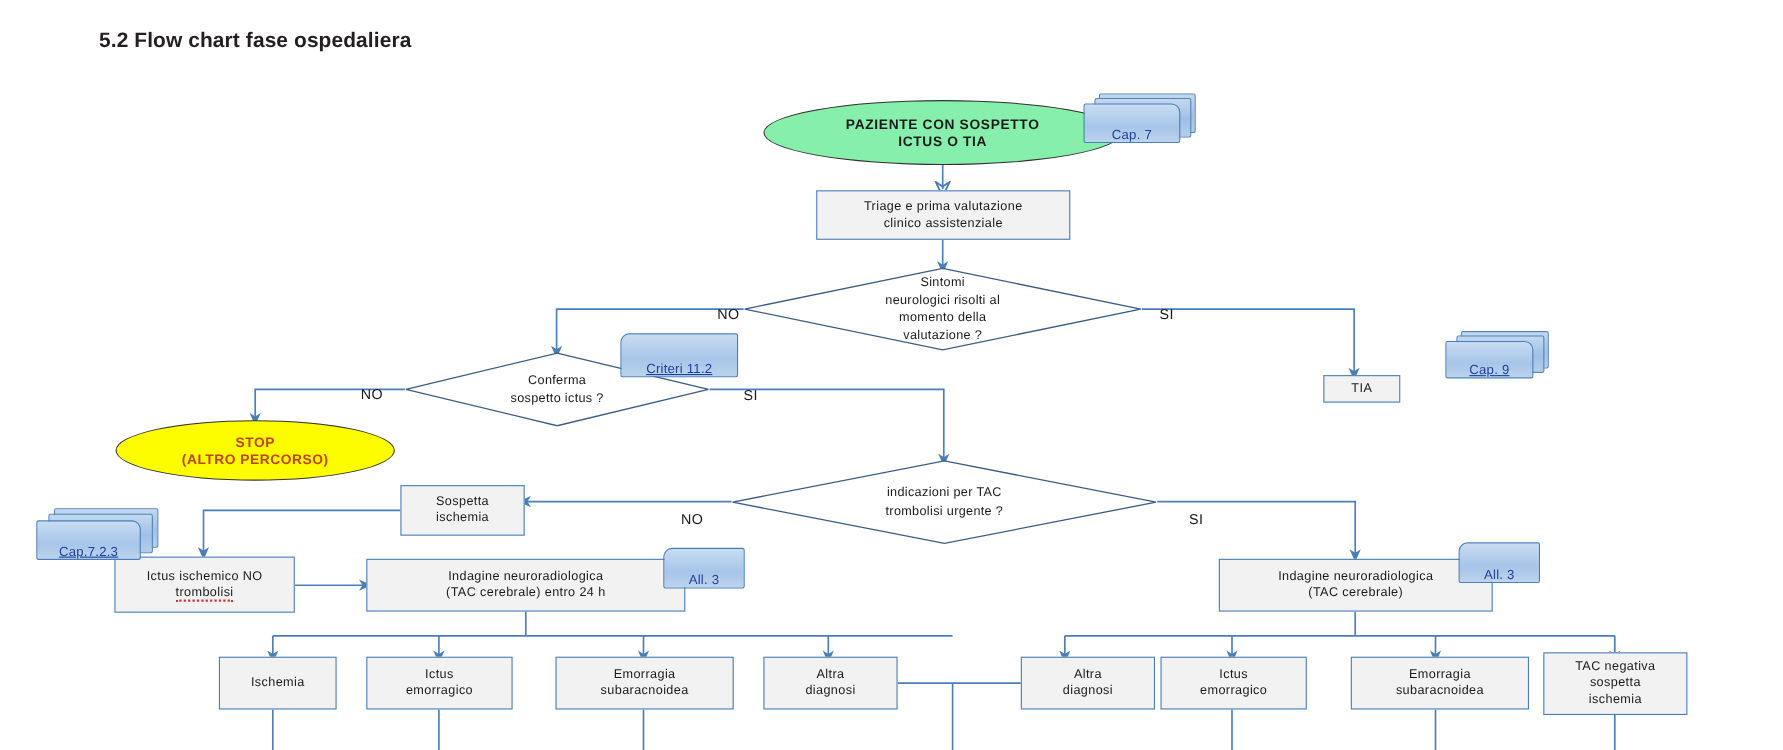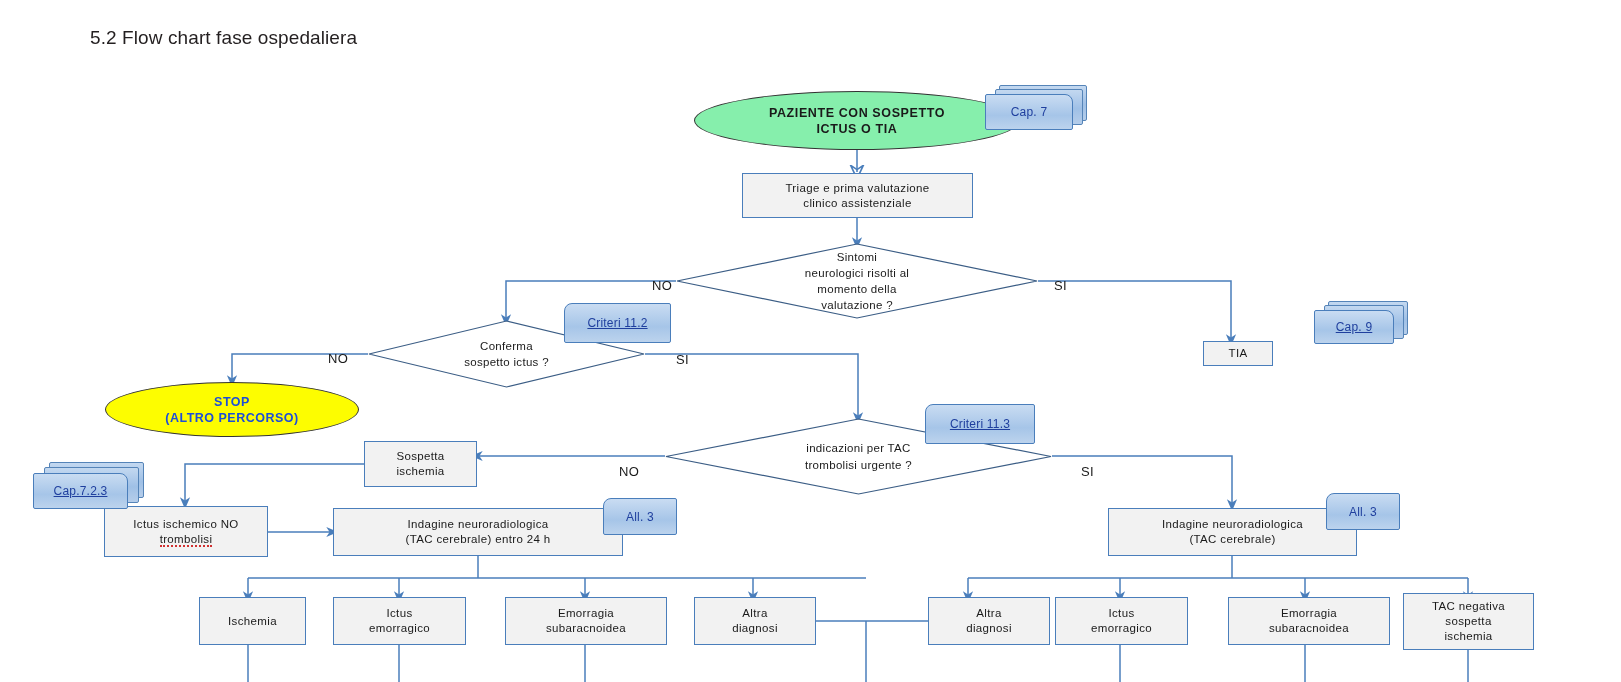--- a/index.html
+++ b/index.html
@@ -5,39 +5,39 @@
   html,body{margin:0;padding:0;background:#ffffff;}
   body{
     font-family:"Liberation Sans", sans-serif;
     width:1621px;height:682px;position:relative;overflow:hidden;
   }
   #canvas{position:absolute;left:0;top:0;width:1621px;height:682px;}
   #svg-layer{position:absolute;left:0;top:0;width:1621px;height:682px;pointer-events:none;}
 
   .page-title{
     position:absolute;left:90px;top:27px;
-    font-size:19px;font-weight:normal;color:#231f20;letter-spacing:.1px;
+    font-size:19px;font-weight:bold;color:#231f20;letter-spacing:.1px;
   }
 
   
   .node{position:absolute;box-sizing:border-box;display:flex;align-items:center;justify-content:center;text-align:center;}
   .node .txt{display:block;line-height:1.28;}
 
   .proc{
     background:#f2f2f2;border:1.4px solid #4a7ebb;
     font-size:11.5px;color:#1a1a1a;letter-spacing:.35px;
   }
 
   .oval-start{
     background:#86efac;border:1.6px solid #333333;border-radius:50%;
     font-size:12.5px;font-weight:bold;color:#1a1a1a;letter-spacing:.6px;
   }
   .oval-stop{
     background:#fdfd00;border:1.6px solid #333333;border-radius:50%;
-    font-size:12.5px;font-weight:bold;color:#1d4ed8;letter-spacing:.5px;
+    font-size:12.5px;font-weight:bold;color:#c2410c;letter-spacing:.5px;
   }
 
   
   .diamond{position:absolute;}
   .diamond .dlabel{
     position:absolute;left:0;top:0;width:100%;height:100%;
     display:flex;align-items:center;justify-content:center;text-align:center;
     font-size:11.5px;color:#1a1a1a;line-height:1.4;letter-spacing:.3px;
   }
 
@@ -52,21 +52,21 @@
     position:absolute;box-sizing:border-box;
     background:linear-gradient(180deg,#c3d8f0 0%,#9fc0e6 55%,#b5cdea 100%);
     border:1.2px solid #5584b8;
     border-radius:2px;
   }
   .note .sheet.s1{opacity:1;}
   .note .front{
     position:absolute;box-sizing:border-box;
     background:linear-gradient(180deg,#c9dcf2 0%,#a6c5e8 60%,#bcd3ed 100%);
     border:1.2px solid #4a7ebb;
-    display:flex;align-items:center;justify-content:center;
+    display:flex;align-items:flex-end;justify-content:center;
     border-radius:2px 8px 2px 2px;
   }
   .note .front .txt{
     font-size:12px;color:#1f3f9e;letter-spacing:.2px;white-space:nowrap;
   }
   .note .front .txt.link{text-decoration:underline;}
 
   .squiggle{
     border-bottom:2px dotted #d03030;
   }
@@ -302,25 +302,20 @@
       <span class="txt link">Cap. 9</span>
     </div>
   </div>
 
   <div class="note" style="left:534px;top:303px;width:110px;height:44px;">
     <div class="front" style="left:0px;top:0px;width:107px;height:40px;border-radius:8px 2px 2px 2px;margin-left:30px;">
       <span class="txt link">Criteri 11.2</span>
     </div>
   </div>
 
-  <div class="note" style="left:925px;top:404px;width:115px;height:44px;">
-    <div class="front" style="left:0px;top:0px;width:110px;height:40px;border-radius:8px 2px 2px 2px;">
-      <span class="txt link">Criteri 11.3</span>
-    </div>
-  </div>
 
   <div class="note" style="left:33px;top:462px;width:118px;height:55px;">
     <div class="sheet s1" style="left:16px;top:0px;width:95px;height:36px;"></div>
     <div class="sheet s1" style="left:11px;top:5px;width:95px;height:36px;"></div>
     <div class="front" style="left:0px;top:11px;width:95px;height:36px;">
       <span class="txt link">Cap.7.2.3</span>
     </div>
   </div>
 
   <div class="note" style="left:603px;top:498px;width:78px;height:40px;">

